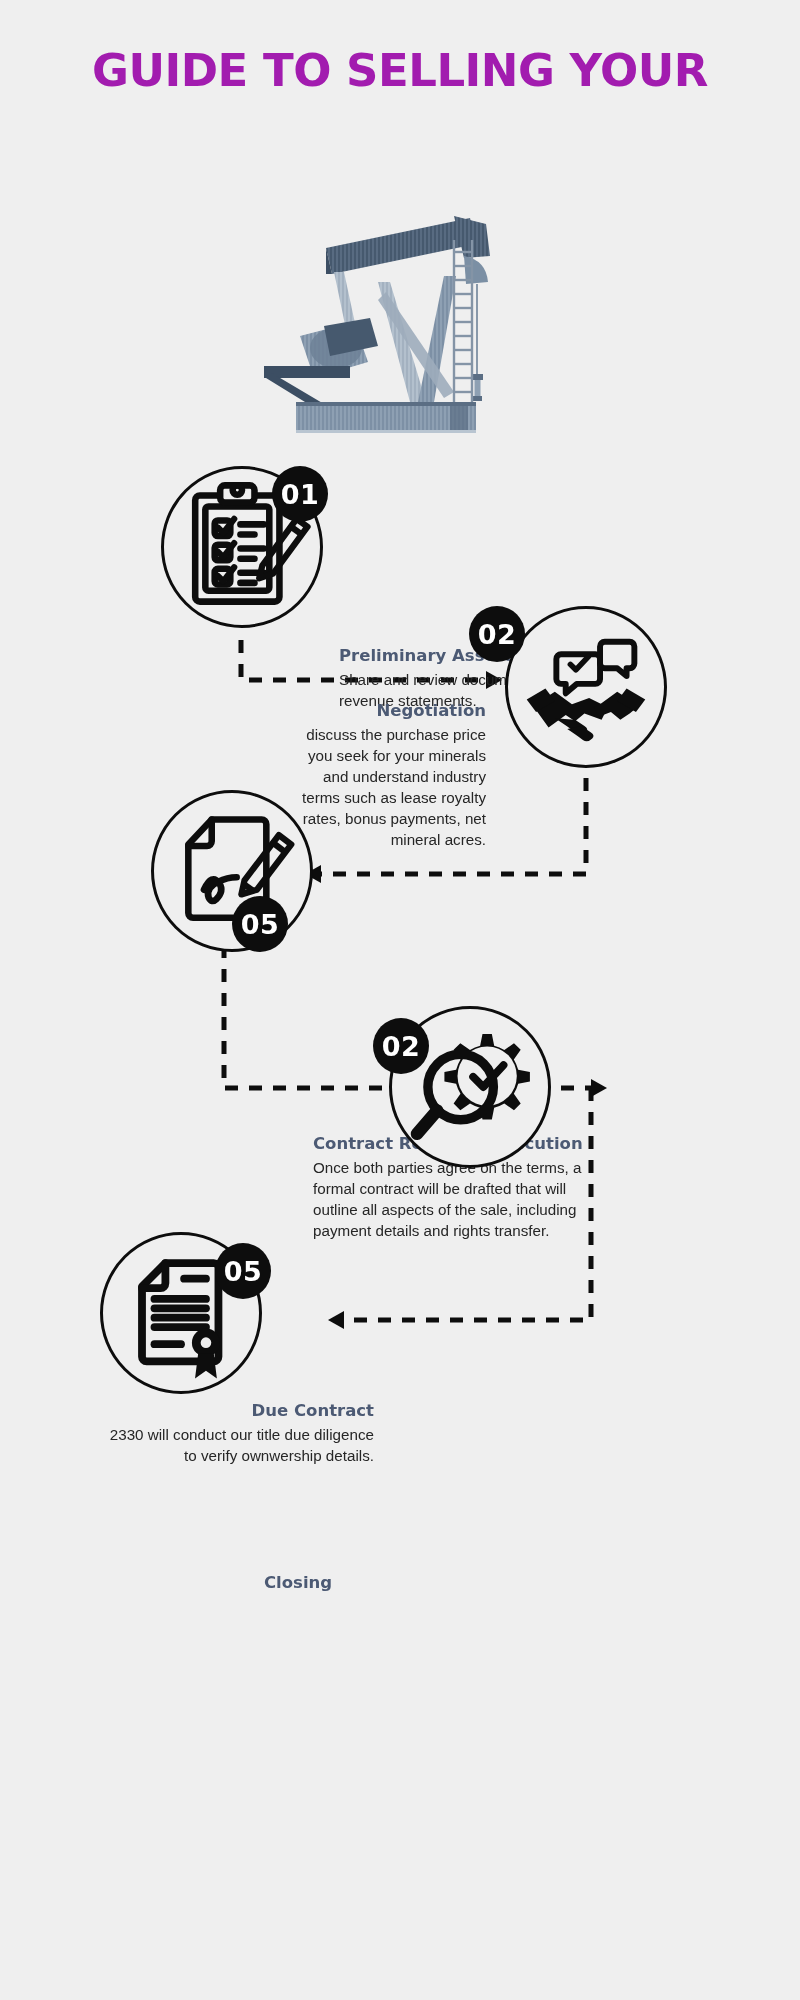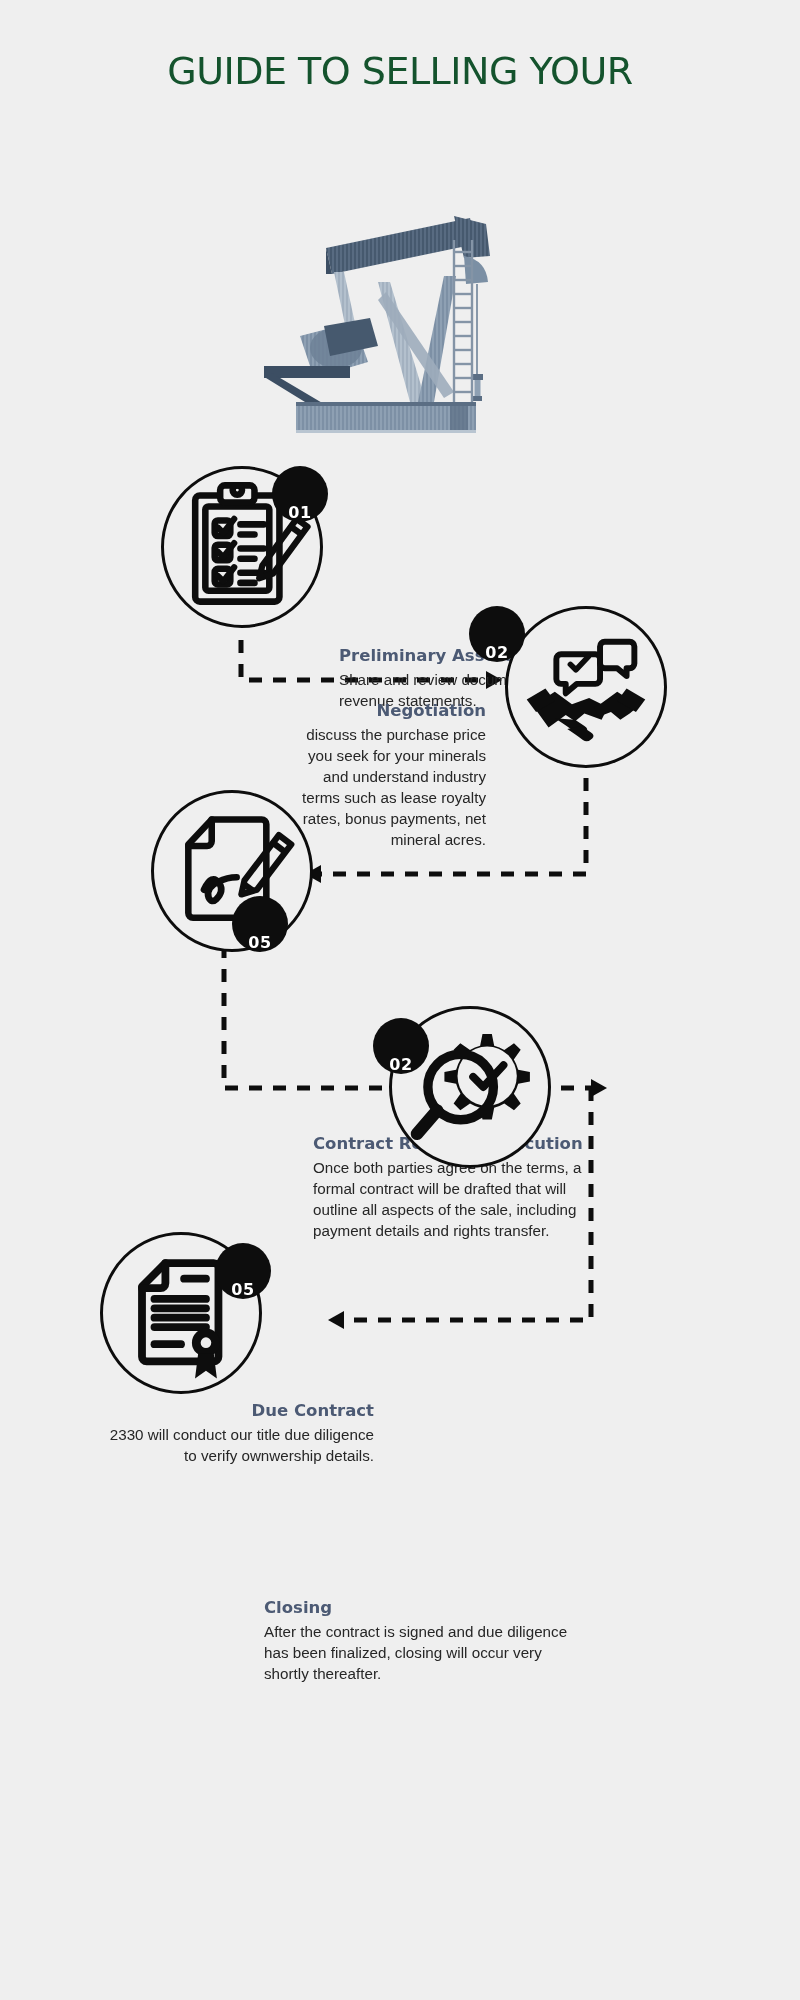--- a/index.html
+++ b/index.html
@@ -25,25 +25,25 @@
   
   .title-block {
     position: absolute;
     top: 42px;
     left: 0;
     width: 628px;
     text-align: center;
   }
   .title-line {
     font-family: "DejaVu Sans", sans-serif;
-    font-weight: 400;
-    font-size: 38px;
+    font-weight: 700;
+    font-size: 45px;
     line-height: 58px;
     letter-spacing: -0.5px;
-    color: #14532d;
+    color: #a21caf;
     text-transform: uppercase;
   }
 
   
   .pumpjack {
     position: absolute;
     top: 196px;
     left: 172px;
     width: 290px;
     height: 246px;
@@ -59,25 +59,25 @@
     background: #efefef;
   }
   .icon-circle svg { display: block; }
 
   .badge {
     position: absolute;
     border-radius: 50%;
     background: #0d0d0d;
     color: #ffffff;
     display: flex;
-    align-items: flex-end;
+    align-items: center;
     justify-content: center;
     font-family: "DejaVu Sans", sans-serif;
     font-weight: 700;
-    font-size: 16px;
+    font-size: 27px;
     letter-spacing: 0.5px;
     z-index: 5;
   }
 
   .txt { position: absolute; }
   .step-title {
     font-family: "DejaVu Sans", sans-serif;
     font-weight: 700;
     font-size: 16.5px;
     line-height: 22px;
@@ -327,19 +327,18 @@
           <line x1="33" y1="70" x2="50" y2="70"></line>
         </g>
         <circle cx="66" cy="69" r="9" fill="#0d0d0d"></circle>
         <path d="M61,76 L59,92 L66,87 L73,92 L71,76 Z" fill="#0d0d0d"></path>
         <circle cx="66" cy="69" r="3.4" fill="#efefef"></circle>
       </svg>
     </div>
     <div class="badge" style="left:129px; top:1243px; width:56px; height:56px;">
       <span>05</span>
     </div>
-    <div class="txt align-left" style="left:178px; top:1572px; width:320px;margin-top:25px;">
+    <div class="txt align-left" style="left:178px; top:1572px; width:320px;">
       <div class="step-title">Closing</div>
-      <div class="step-body">After the contract is signed and due diligence has been finalized, closing will occur very shortly thereafter.</div>
     </div>
   </div>
 
 </div>
 
 </body></html>

